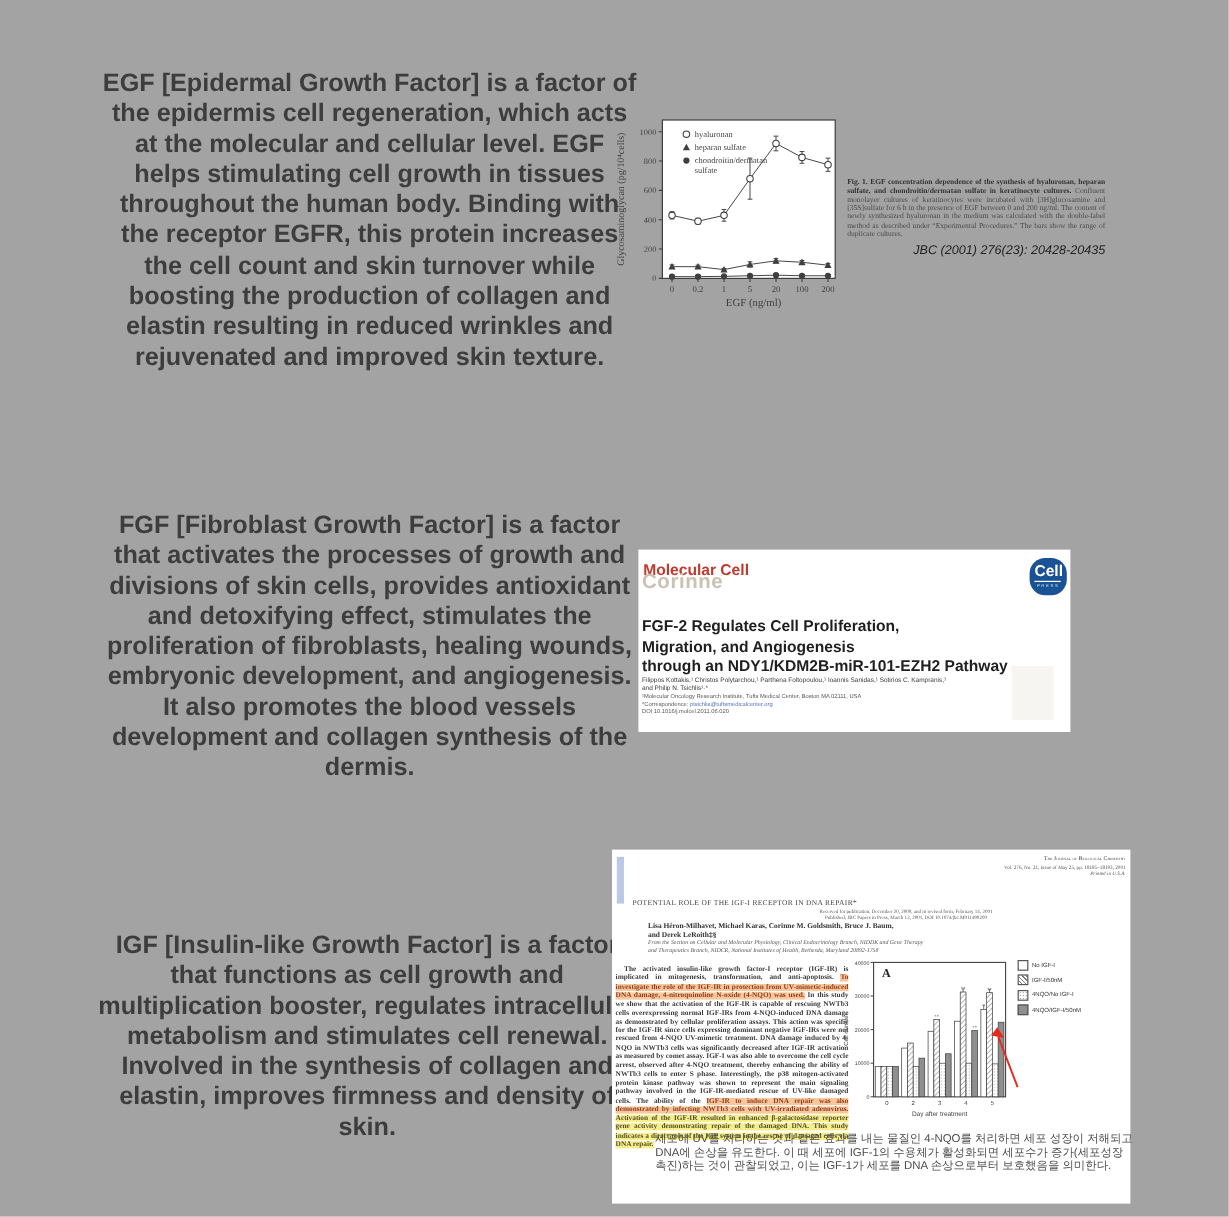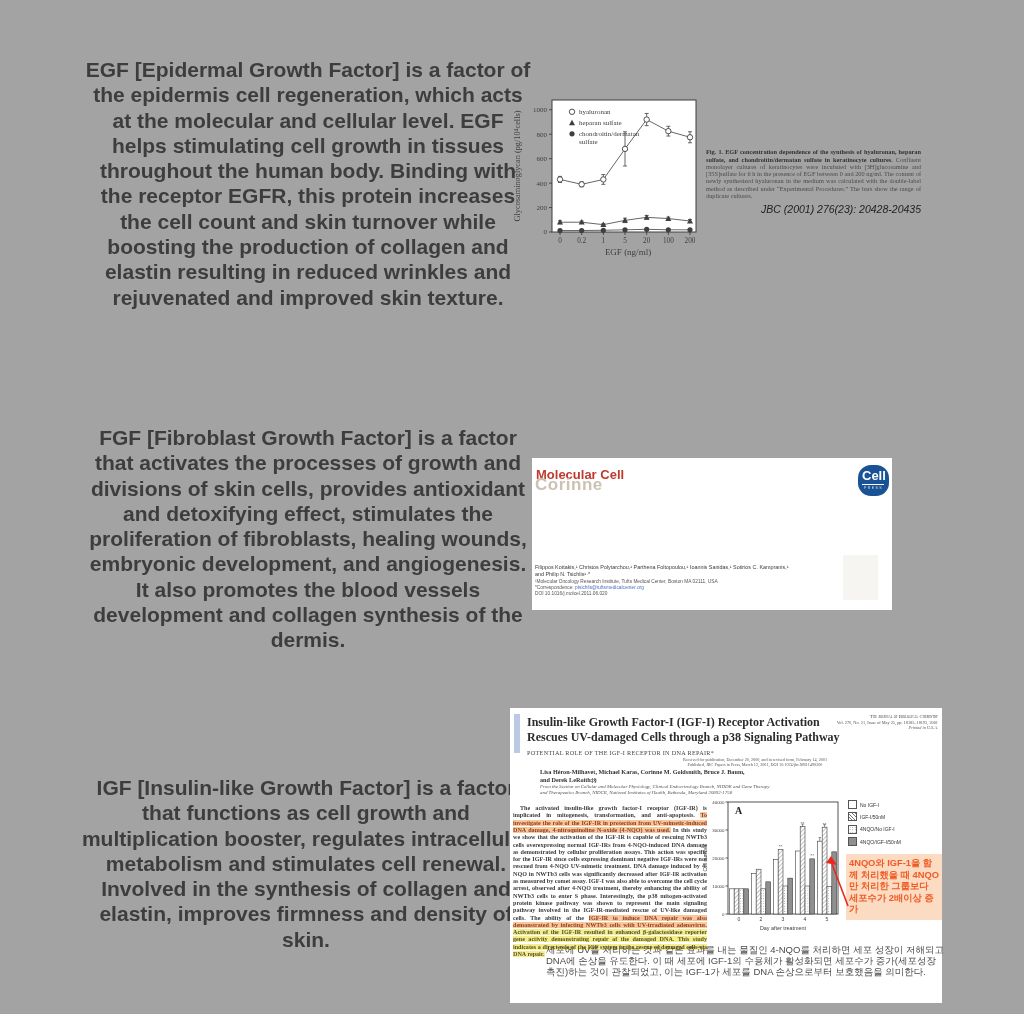--- a/index.html
+++ b/index.html
@@ -193,38 +193,39 @@
 
   <p class="blurb" id="fgf-blurb">FGF [Fibroblast Growth Factor] is a factor that activates the processes of growth and divisions of skin cells, provides antioxidant and detoxifying effect, stimulates the proliferation of fibroblasts, healing wounds, embryonic development, and angiogenesis. It also promotes the blood vessels development and collagen synthesis of the dermis.</p>
   <div id="fgf-article">
     <div class="mc-journal">Molecular Cell</div>
     <div class="mc-article">Corinne</div>
     <div class="cell-logo">
       <span class="c-main">Cell</span>
       <span class="c-sub">PRESS</span>
     </div>
     <div class="page-shadow"></div>
+    <div class="fgf-title">
+      <div>FGF-2 Regulates Cell Proliferation,</div>
+      <div>Migration, and Angiogenesis</div>
+      <div>through an NDY1/KDM2B-miR-101-EZH2 Pathway</div>
+    </div>
     <div class="fgf-authors">
       <div>Filippos Kottakis,¹ Christos Polytarchou,¹ Parthena Foltopoulou,¹ Ioannis Sanidas,¹ Sotirios C. Kampranis,¹</div>
       <div>and Philip N. Tsichlis¹·*</div>
     </div>
     <div class="fgf-affil">
       <div>¹Molecular Oncology Research Institute, Tufts Medical Center, Boston MA 02111, USA</div>
       <div><span>*Correspondence: </span><span class="email">ptsichlis@tuftsmedicalcenter.org</span></div>
       <div>DOI 10.1016/j.molcel.2011.06.020</div>
     </div>
   </div>
 
   <p class="blurb" id="igf-blurb">IGF [Insulin-like Growth Factor] is a factor that functions as cell growth and multiplication booster, regulates intracellular metabolism and stimulates cell renewal. Involved in the synthesis of collagen and elastin, improves firmness and density of skin.</p>
   <div id="igf-paper">
     <div class="blue-strip"></div>
-    <div class="jbc-title">
-      <div>Insulin-like Growth Factor-I (IGF-I) Receptor Activation</div>
-      <div>Rescues UV-damaged Cells through a p38 Signaling Pathway</div>
-    </div>
     <div class="jbc-subtitle">POTENTIAL ROLE OF THE IGF-I RECEPTOR IN DNA REPAIR*</div>
     <div class="jbc-journal">
       <div class="j1">The Journal of Biological Chemistry</div>
       <div class="j2">Vol. 276, No. 21, Issue of May 25, pp. 18185–18193, 2001</div>
       <div class="j3">Printed in U.S.A.</div>
     </div>
     <div class="jbc-received">
       <div>Received for publication, December 20, 2000, and in revised form, February 14, 2001</div>
       <div>Published, JBC Papers in Press, March 12, 2001, DOI 10.1074/jbc.M011490200</div>
     </div>
@@ -309,21 +310,20 @@
         </div>
         <div class="lg-row">
           <span class="lg-sw fill-dots"></span>
           <span class="lg-lb">4NQO/No IGF-I</span>
         </div>
         <div class="lg-row">
           <span class="lg-sw fill-gray"></span>
           <span class="lg-lb">4NQO/IGF-I/50nM</span>
         </div>
       </div>
-    <div id="igf-annotation">4NQO와 IGF-1을 함께 처리했을 때 4NQO만 처리한 그룹보다 세포수가 2배이상 증가</div>
     <svg id="igf-arrow" viewBox="0 0 26 56">
       <path d="M24 52 L8 10" stroke="#e8291c" stroke-width="1.6" fill="none"></path>
       <polygon points="7,2 13,11 2,9" fill="#e8291c"></polygon>
     </svg>
     <p id="igf-korean">세포에 UV를 처리하는 것과 같은 효과를 내는 물질인 4-NQO를 처리하면 세포 성장이 저해되고 DNA에 손상을 유도한다. 이 때 세포에 IGF-1의 수용체가 활성화되면 세포수가 증가(세포성장 촉진)하는 것이 관찰되었고, 이는 IGF-1가 세포를 DNA 손상으로부터 보호했음을 의미한다.</p>
   </div>
 
 </div>
 
 </body></html>

